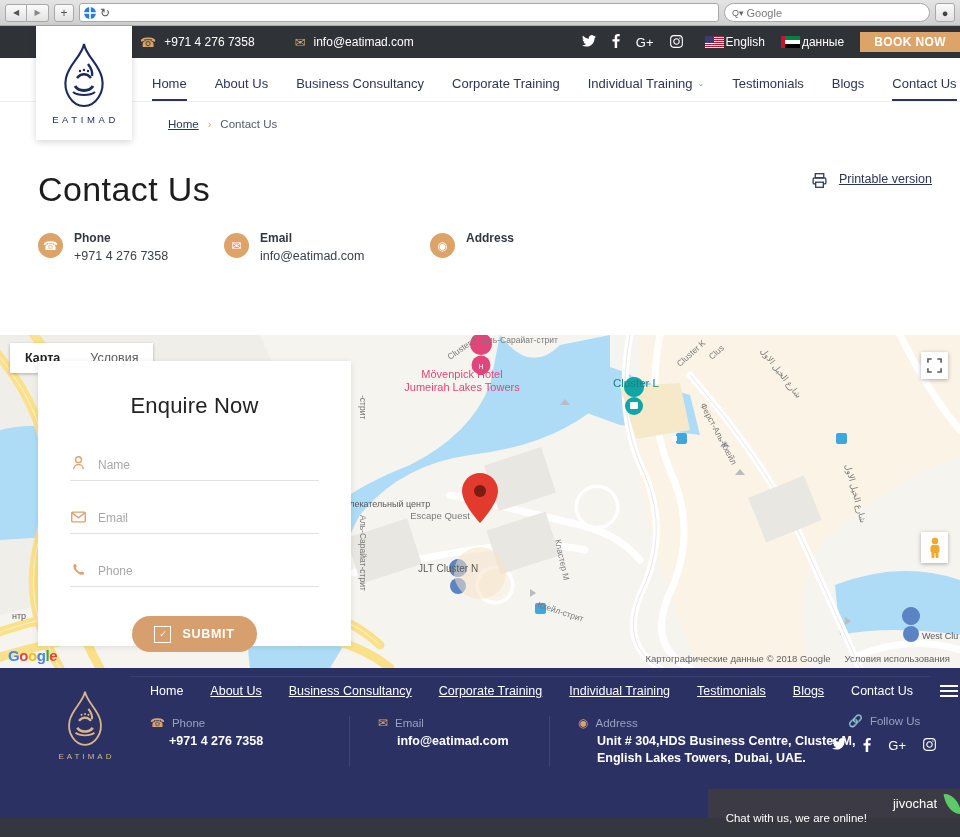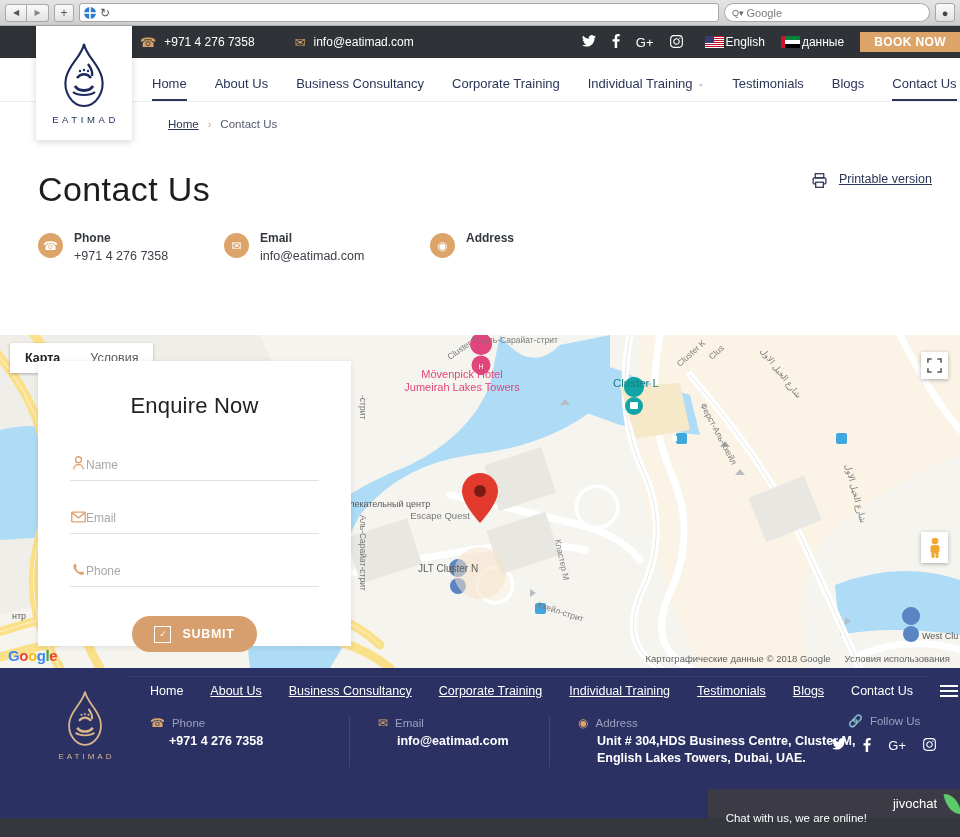--- a/index.html
+++ b/index.html
@@ -193,21 +193,21 @@
   
   .enquire {
     position: absolute; left: 38px; top: 26px; width: 313px; height: 285px;
     background: #fff; z-index: 8; box-shadow: 0 1px 6px rgba(0,0,0,.1);
   }
   .enq-title {
     text-align: center; font-size: 22px; font-weight: 400; color: #222;
     padding-top: 32px; letter-spacing: .2px;
   }
   .field {
-    margin: 0 32px; display: flex; align-items: center; 
+    margin: 0 32px; display: flex; align-items: center; gap: 12px;
     border-bottom: 1px solid #e2e2e2; padding: 9px 0 7px 0;
   }
   .field.f1 { margin-top: 28px; }
   .field.f2, .field.f3 { margin-top: 20px; }
   .f-icon { color: #e0a16c; font-size: 14px; width: 16px; text-align: center; }
   .f-ph { font-size: 12px; color: #a8a8a8; }
   .submitbtn {
     margin: 29px auto 0; width: 125px; height: 36px; border-radius: 18px;
     background: #d69f6d; display: flex; align-items: center;
     justify-content: center; gap: 11px; color: #fff;

